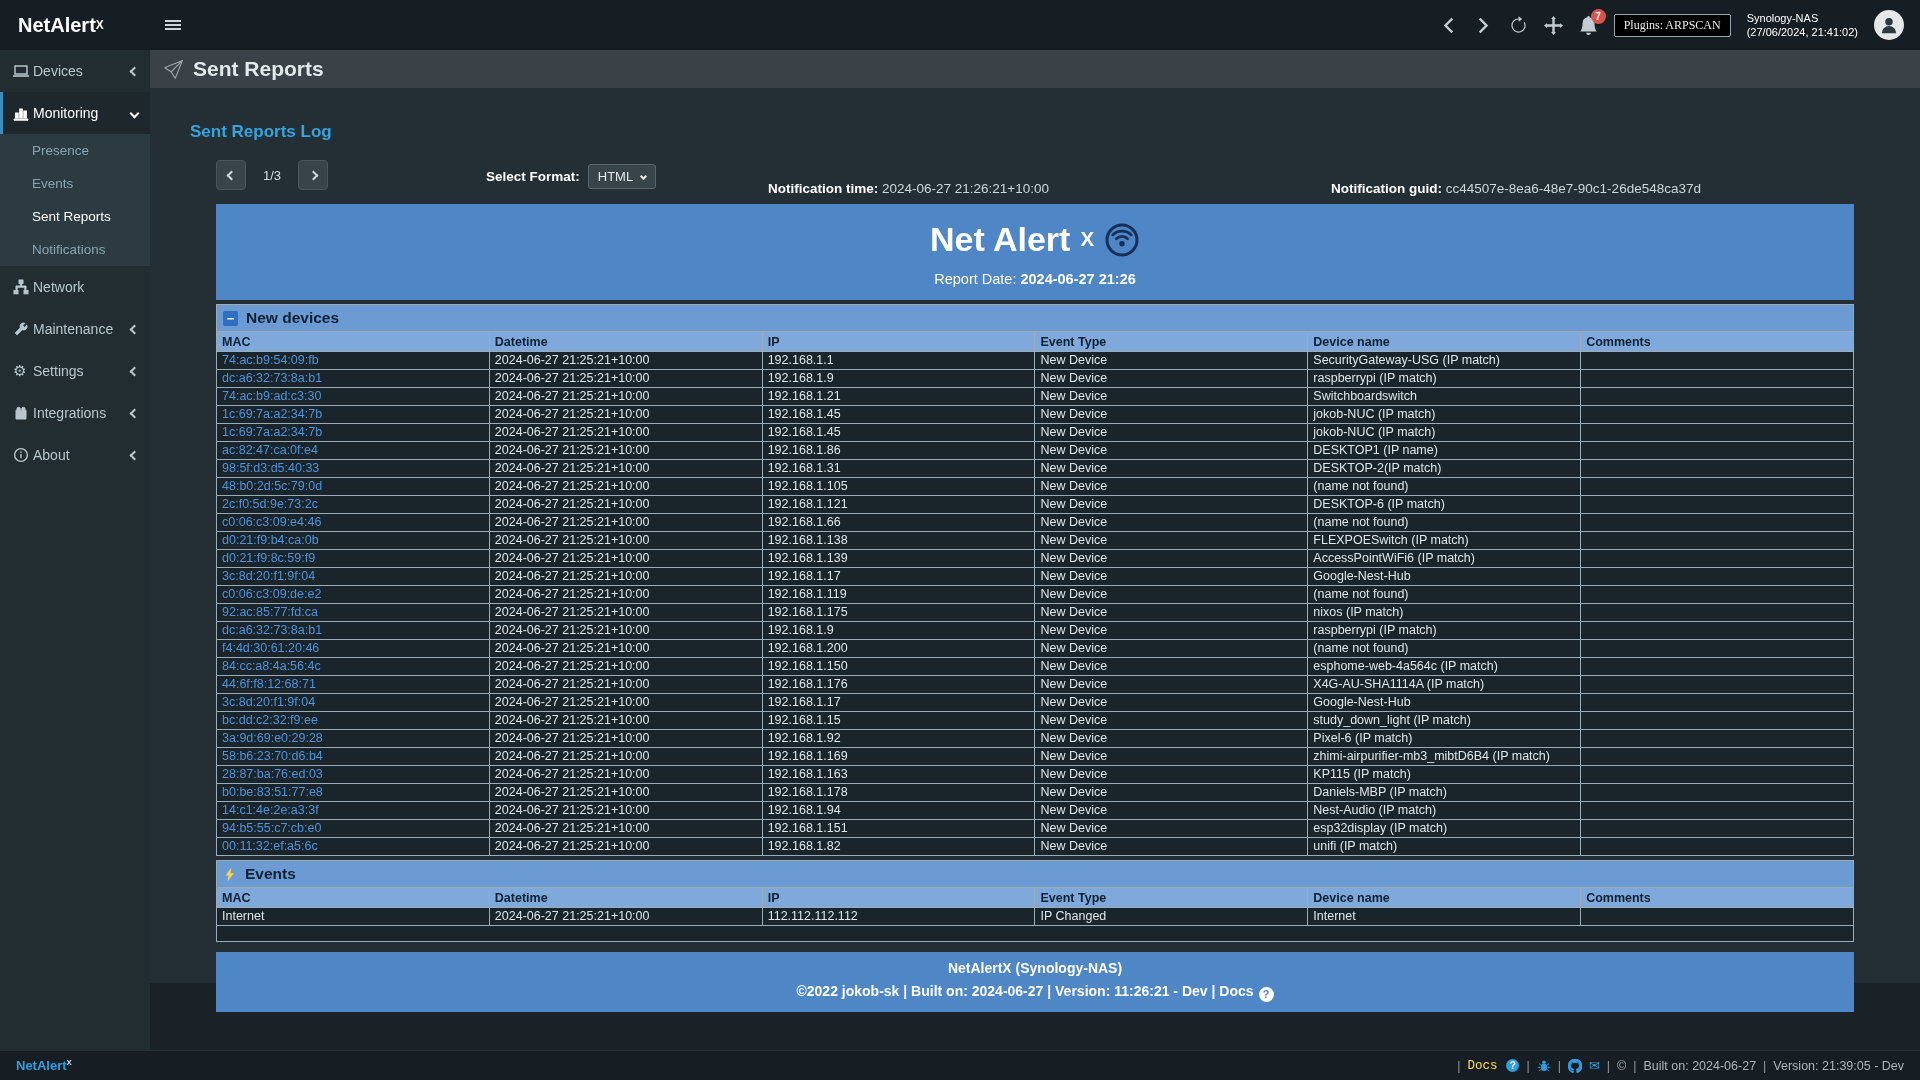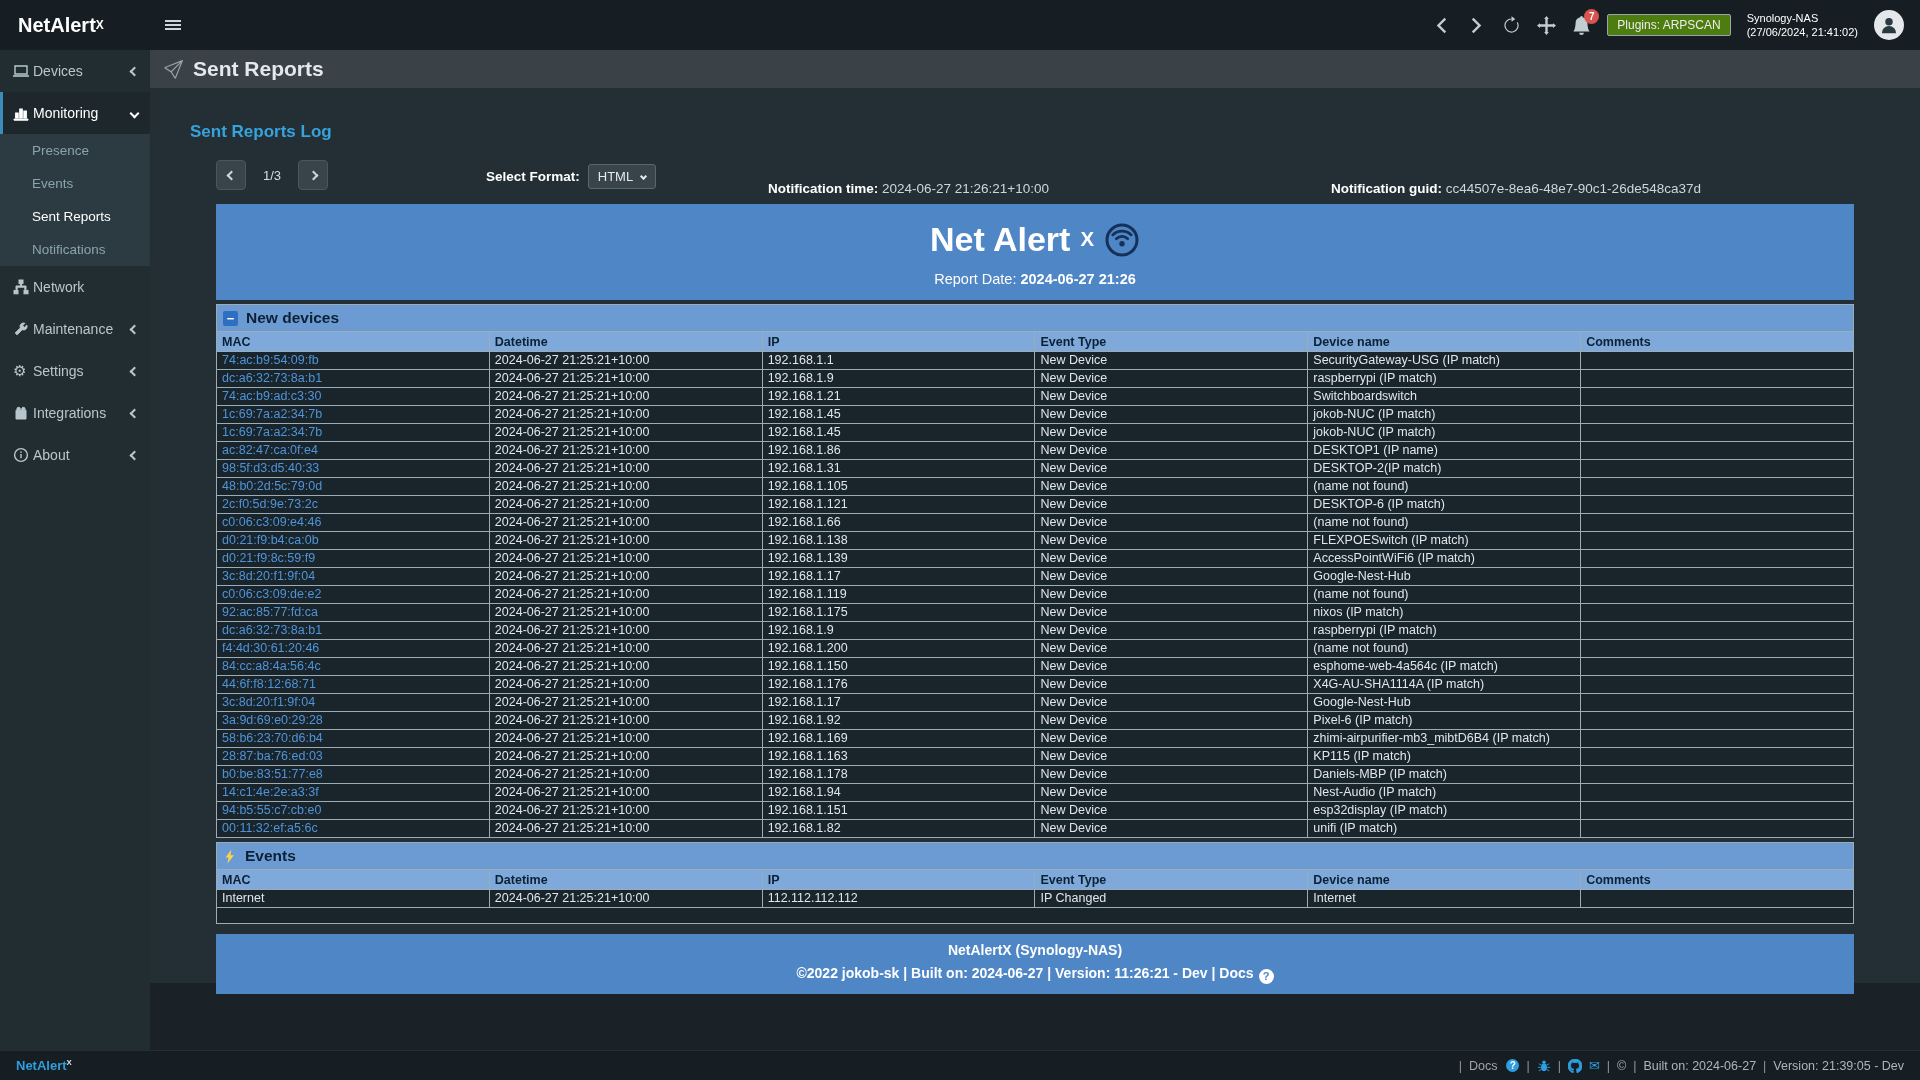--- a/index.html
+++ b/index.html
@@ -30,22 +30,22 @@
   .nav-right { margin-left: auto; display: flex; align-items: center; gap: 16px; padding-right: 16px; }
   .nav-icon { width: 19px; height: 19px; color: #c2cdd3; cursor: pointer; display: inline-flex; }
   .nav-icon svg { width: 100%; height: 100%; fill: currentColor; }
   .bell-wrap { position: relative; display: inline-flex; }
   .badge {
     position: absolute; top: -7px; right: -8px; min-width: 15px; height: 15px;
     background: #d9534f; color: #fff; border-radius: 8px; font-size: 10px;
     line-height: 15px; text-align: center; font-weight: bold; padding: 0 3px;
   }
   .plugins-badge {
-    font-family: Liberation Sans, sans-serif; font-size: 12px; color: #ececec;
-    background: #4d7c0f; border: 1px solid #97a6ad; border-radius: 2px;
+    font-family: Liberation Serif, serif; font-size: 12px; color: #ececec;
+    background: #000000; border: 1px solid #97a6ad; border-radius: 2px;
     padding: 3px 9px; cursor: pointer; white-space: nowrap; text-align: right;
   }
   .host-info { font-size: 11px; color: #fff; line-height: 1.3; text-align: left; }
   .avatar {
     width: 30px; height: 30px; border-radius: 50%; background: #e4e8ea;
     display: flex; align-items: center; justify-content: center; cursor: pointer;
   }
   .avatar svg { width: 20px; height: 20px; fill: #2b3940; }
 
   
@@ -147,21 +147,21 @@
   
   .footer {
     position: fixed; bottom: 0; left: 0; right: 0; height: 30px; background: #171e23;
     border-top: 1px solid #242e34; display: flex; align-items: center;
     padding: 0 16px; font-size: 12.5px; color: #aab6bc; z-index: 20;
   }
   .footer-brand { color: #2f9ede; font-weight: bold; font-size: 13px; }
   .footer-brand sup { color: #cfe4f2; }
   .footer-right { margin-left: auto; display: flex; align-items: center; gap: 7px; }
   .footer-right .sep { color: #8b979d; }
-  .footer-link { color: #a3a3a3; cursor: pointer; text-decoration: none; }
+  .footer-link { color: #fde047; cursor: pointer; text-decoration: none; font-family: Liberation Mono, monospace; }
   .f-icon { width: 14px; height: 14px; display: inline-flex; color: #2f9ede; cursor: pointer; }
   .f-icon svg { width: 100%; height: 100%; fill: currentColor; stroke: currentColor; }
   .qmark.small { width: 13px; height: 13px; font-size: 10px; background: #2f9ede; color: #fff; margin-left: 2px; }
   .f-char { color: #2f9ede; font-size: 13px; cursor: pointer; }
   .copyright-char { color: #9fb0b8; }
 </style>
 </head>
 <body>
 
 <header class="navbar">
@@ -535,20 +535,28 @@
               </tr>
               <tr>
                 <td><a href="#" class="mac-link">3c:8d:20:f1:9f:04</a></td>
                 <td>2024-06-27 21:25:21+10:00</td>
                 <td>192.168.1.17</td>
                 <td>New Device</td>
                 <td>Google-Nest-Hub</td>
                 <td></td>
               </tr>
               <tr>
+                <td><a href="#" class="mac-link">bc:dd:c2:32:f9:ee</a></td>
+                <td>2024-06-27 21:25:21+10:00</td>
+                <td>192.168.1.15</td>
+                <td>New Device</td>
+                <td>study_down_light (IP match)</td>
+                <td></td>
+              </tr>
+              <tr>
                 <td><a href="#" class="mac-link">3a:9d:69:e0:29:28</a></td>
                 <td>2024-06-27 21:25:21+10:00</td>
                 <td>192.168.1.92</td>
                 <td>New Device</td>
                 <td>Pixel-6 (IP match)</td>
                 <td></td>
               </tr>
               <tr>
                 <td><a href="#" class="mac-link">58:b6:23:70:d6:b4</a></td>
                 <td>2024-06-27 21:25:21+10:00</td>

